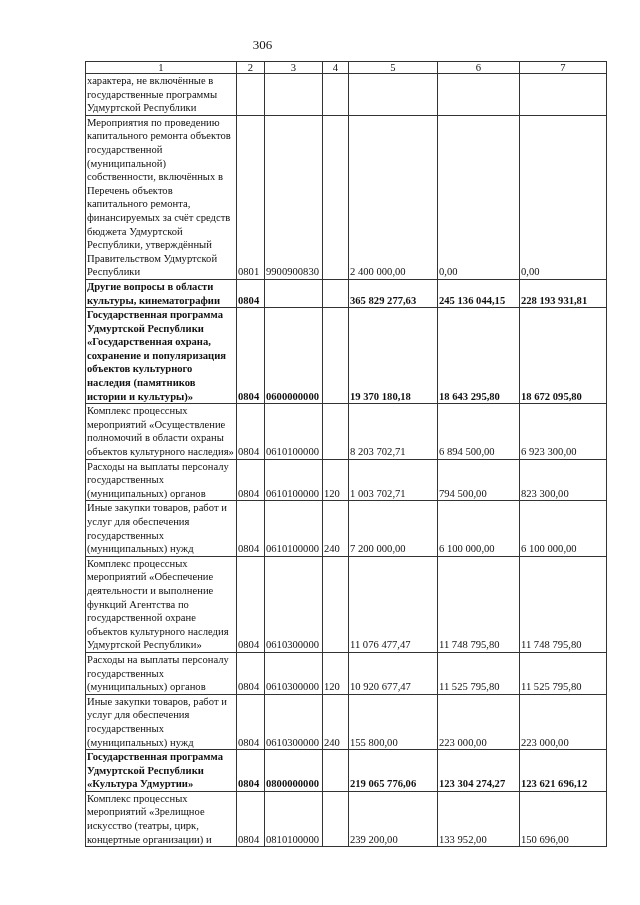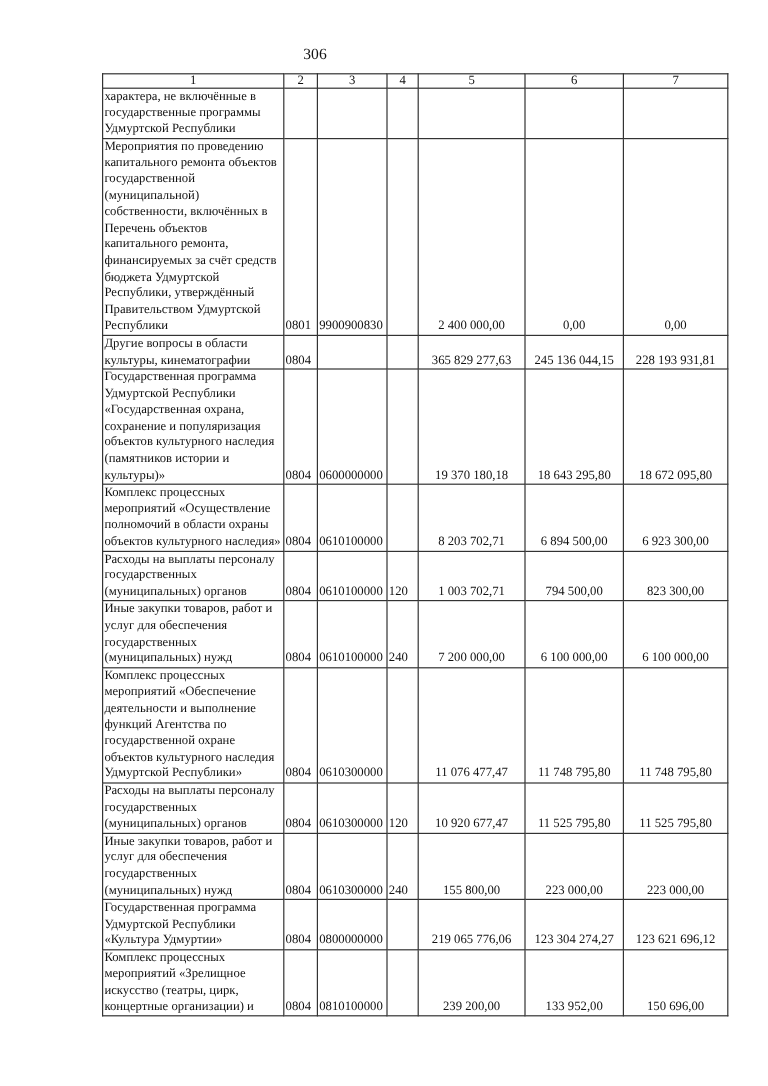--- a/index.html
+++ b/index.html
@@ -6,22 +6,22 @@
   body { width:640px; height:905px; position:relative; overflow:hidden;
          font-family:"Liberation Serif", "DejaVu Serif", serif; color:#111; }
   .page-num { position:absolute; top:37px; left:0; width:525px; text-align:center;
               font-size:13px; }
   table.budget { position:absolute; left:85px; top:61px; border-collapse:collapse;
                  table-layout:fixed; width:521px; font-size:10.6px; line-height:13.6px; }
   table.budget td, table.budget th { border:1px solid #333; padding:0 1px; vertical-align:bottom; }
   table.budget th { font-weight:normal; text-align:center; height:11px; line-height:11px; padding:0; font-size:10.6px; }
   td.c1 { text-align:left; padding-left:2px; }
   td.c2, td.c3, td.c4 { text-align:left; white-space:nowrap; padding:0; }
-  td.num { text-align:center; white-space:nowrap; padding-right:1px; }
-  tr.bold td { font-weight:normal;margin-top:28px; }
+  td.num { text-align:left; white-space:nowrap; padding-right:1px; }
+  tr.bold td { font-weight:bold;margin-top:28px; }
   col.w1 { width:151px; } col.w2 { width:28px; } col.w3 { width:58px; }
   col.w4 { width:26px; } col.w5 { width:89px; } col.w6 { width:82px; } col.w7 { width:87px; }
 </style>
 </head>
 <body>
 
 <div class="page-num">306</div>
 
 <table class="budget">
   <colgroup>

